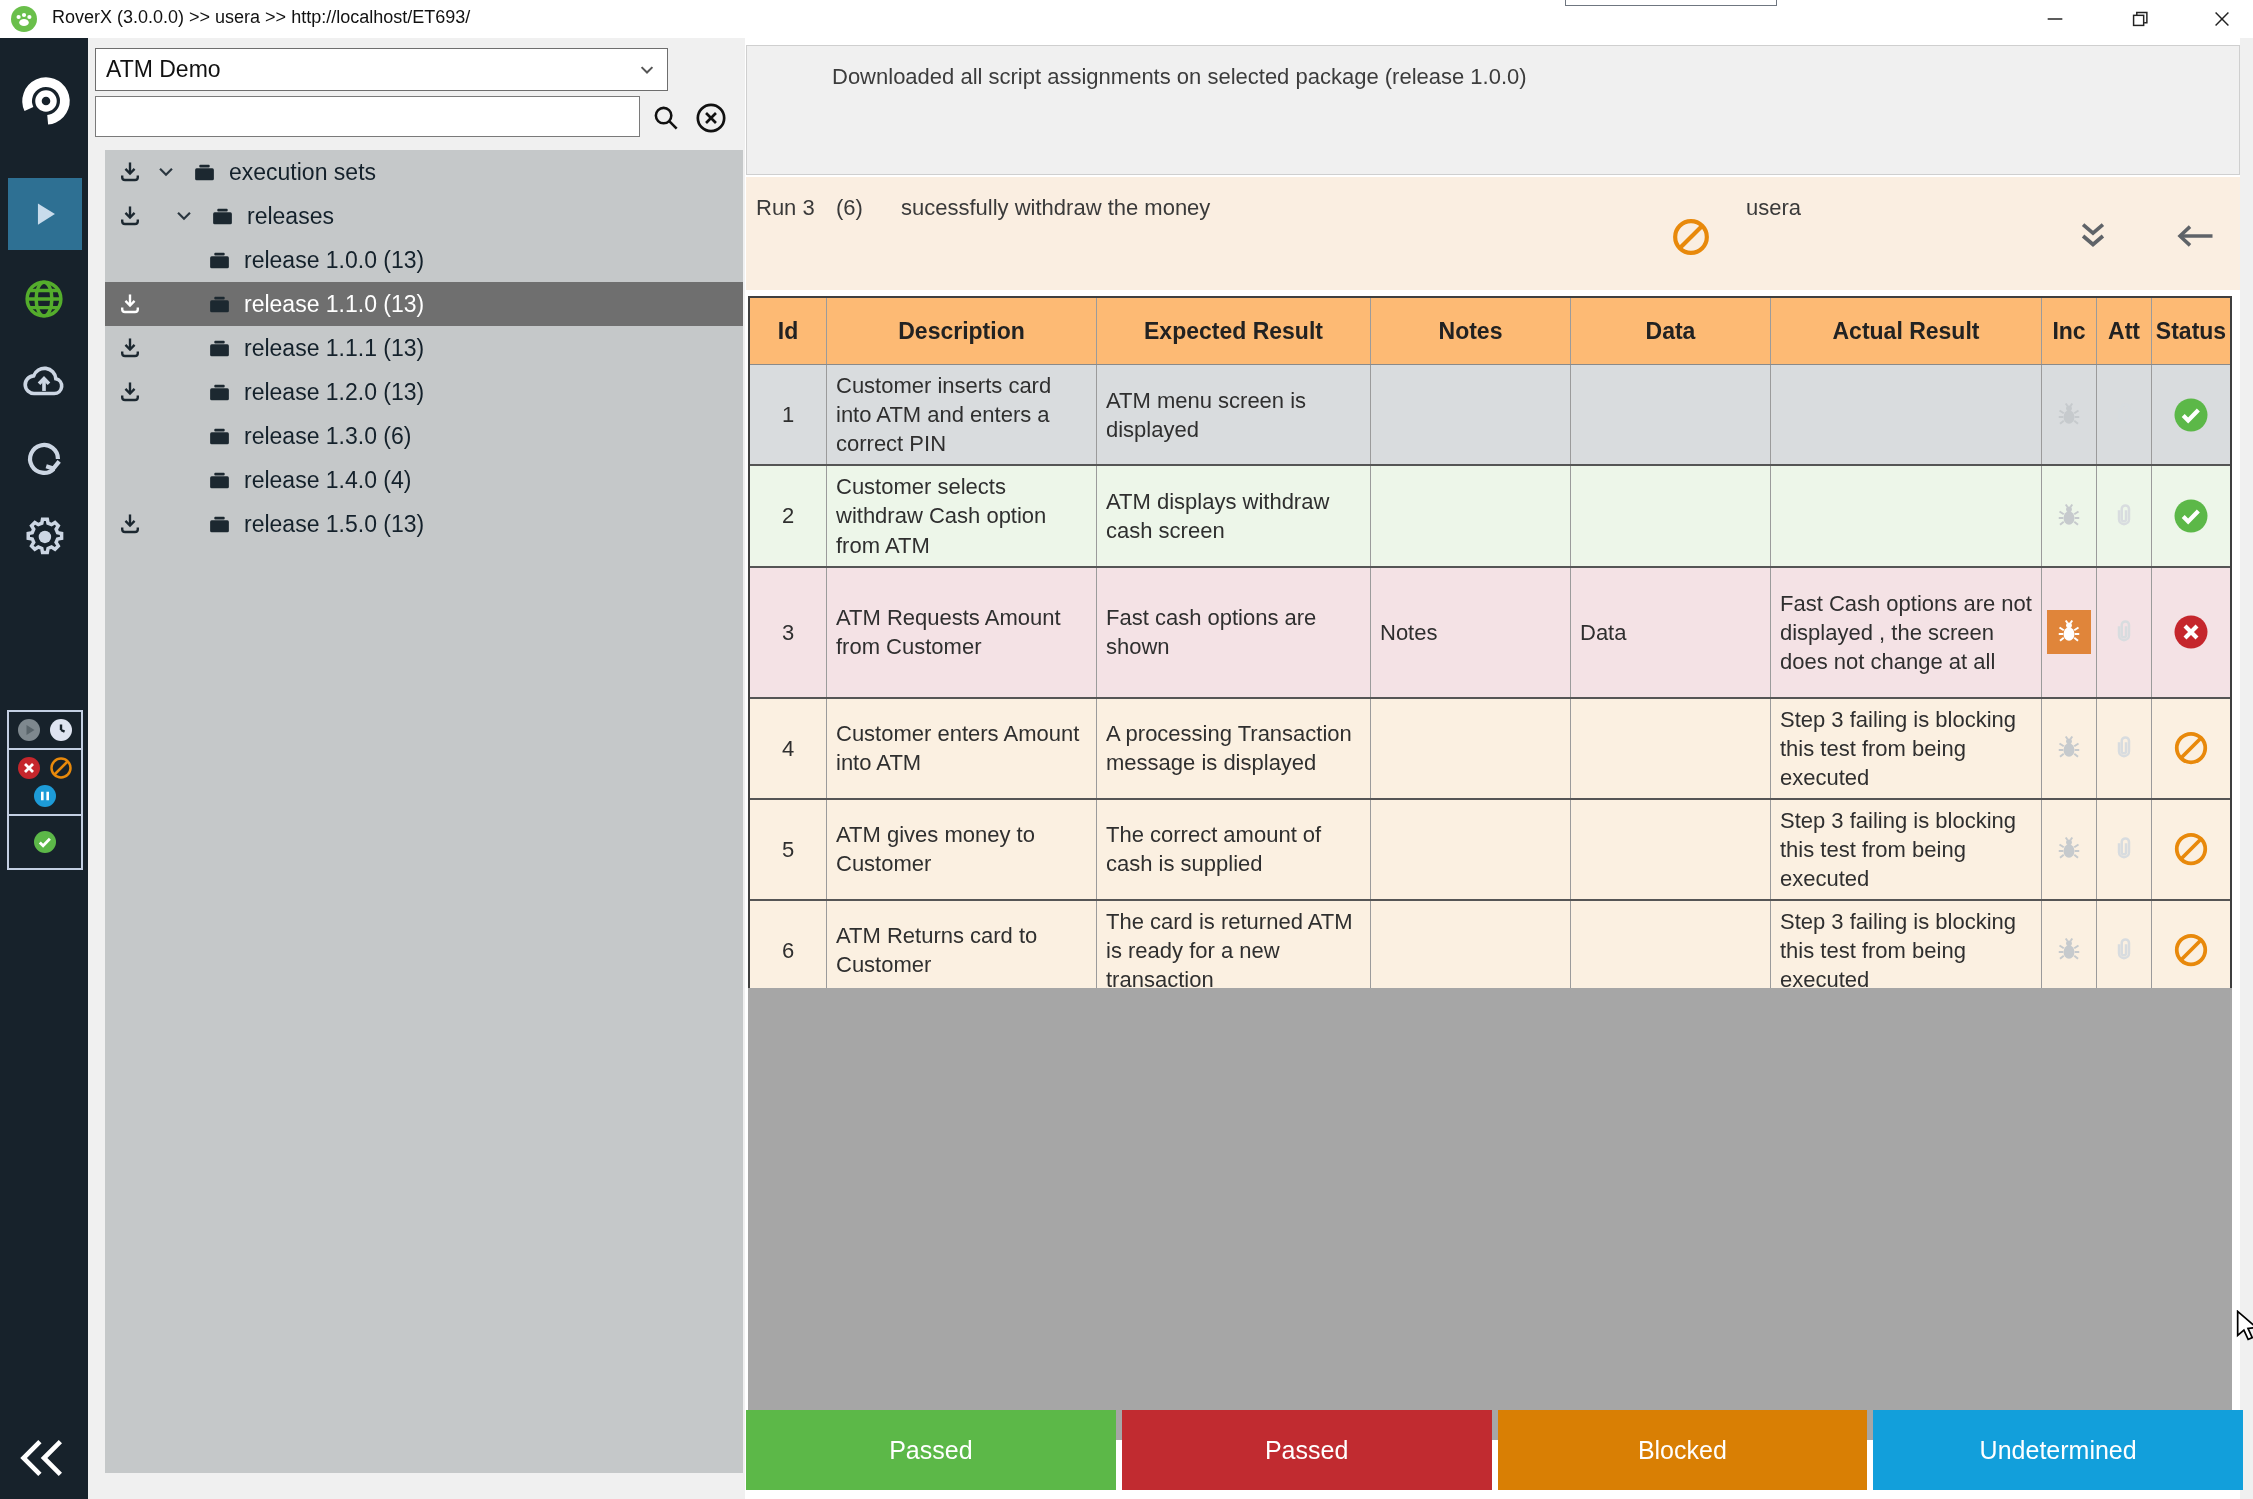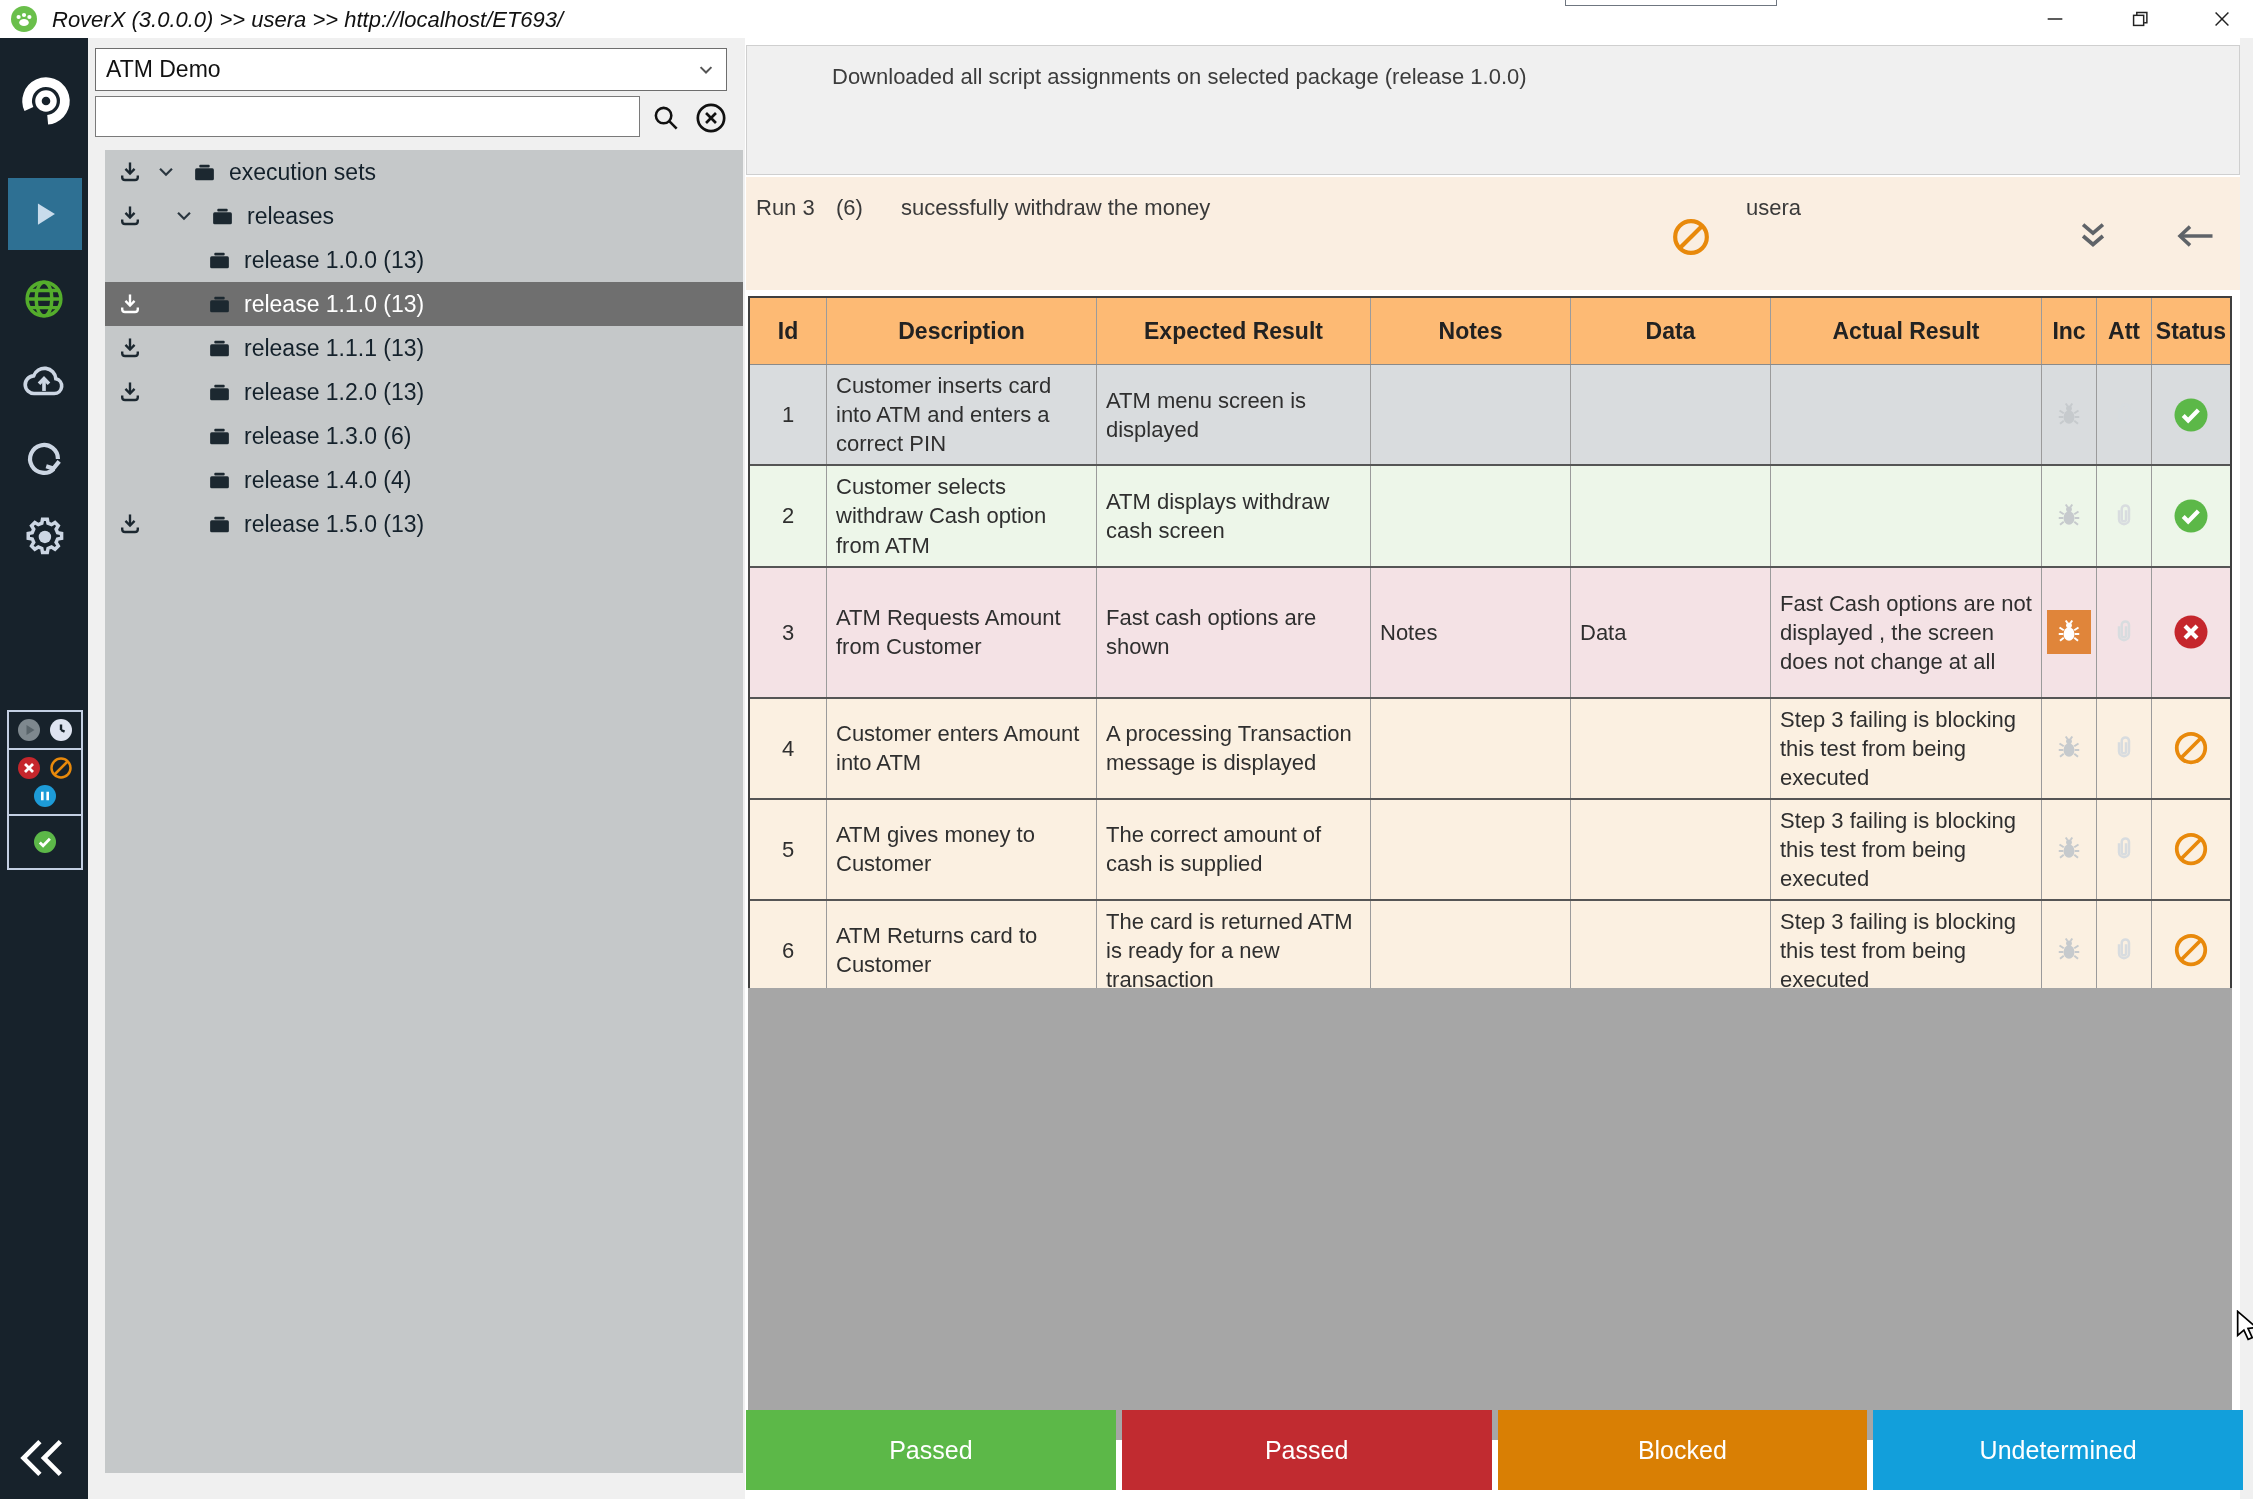--- a/index.html
+++ b/index.html
@@ -3,39 +3,39 @@
 <meta charset="utf-8">
 <style>
   * { margin:0; padding:0; box-sizing:border-box; }
   html,body { width:2253px; height:1499px; overflow:hidden; background:#fff;
     font-family:"Liberation Sans", sans-serif; }
   .app { position:relative; width:2253px; height:1499px; background:#fff; }
 
   
   .titlebar { position:absolute; left:0; top:0; width:2253px; height:38px; background:#fff; }
   .app-icon { position:absolute; left:10px; top:5px; width:28px; height:28px; }
-  .title-text { position:absolute; left:52px; top:7px; font-size:22px; color:#111; white-space:nowrap;font-style:italic; }
+  .title-text { position:absolute; left:52px; top:7px; font-size:18px; color:#111; white-space:nowrap; }
   .top-sliver { position:absolute; left:1565px; top:0; width:212px; height:6px; background:#fff; border:1px solid #6f7680; border-top:none; }
   .winbtn { position:absolute; top:4px; width:44px; height:30px; display:flex; align-items:center; justify-content:center; color:#222; }
   .winbtn.min { left:2033px; } .winbtn.res { left:2118px; } .winbtn.cls { left:2200px; }
 
   
   .sidebar { position:absolute; left:0; top:38px; width:88px; height:1461px; background:#17222b; }
   .sb-logo { position:absolute; left:18px; top:35px; width:56px; height:56px; }
   .sb-item { position:absolute; left:0; width:88px; height:72px; display:flex; align-items:center; justify-content:center; }
   .sb-item.active { left:8px; width:74px; background:#2e7093; }
   .legend { position:absolute; left:7px; top:672px; width:76px; border:2px solid #c3cfe2; }
   .legend .cell { border-bottom:2px solid #c3cfe2; padding:6px 4px; display:flex; flex-wrap:wrap; justify-content:center; align-items:center; gap:4px 8px; }
   .legend .cell:last-child { border-bottom:none; padding:14px 4px; }
   .sm-ic { width:24px; height:24px; }
   .collapse { position:absolute; left:14px; top:1395px; width:60px; height:50px; color:#fff; }
 
   
   .treepanel { position:absolute; left:88px; top:38px; width:657px; height:1461px; background:#f0f0f0; }
-  .proj-select { position:absolute; left:7px; top:10px; width:632px; height:43px; background:#fff; border:1px solid #6e6e6e; display:flex; align-items:center; padding:0 10px; font-size:23px; color:#111; }
+  .proj-select { position:absolute; left:7px; top:10px; width:573px; height:43px; background:#fff; border:1px solid #6e6e6e; display:flex; align-items:center; padding:0 10px; font-size:23px; color:#111; }
   .proj-select .chev { margin-left:auto; color:#555; }
   .search-box { position:absolute; left:7px; top:58px; width:545px; height:41px; background:#fff; border:1px solid #7a7a7a; font-size:22px; padding:0 8px; }
   .search-btn { position:absolute; top:60px; width:40px; height:40px; display:flex; align-items:center; justify-content:center; }
   .search-btn.mag { left:558px; } .search-btn.clr { left:603px; }
   .tree { position:absolute; left:17px; top:112px; width:638px; height:1323px; background:#c5c8c9; }
   .trow { position:relative; height:44px; display:flex; align-items:center; font-size:23px; color:#14212b; }
   .trow.sel { background:#6f6f6f; color:#fff; }
   .trow .dl { position:absolute; left:12px; top:9px; width:26px; height:26px; color:#1c2830; }
   .trow.sel .dl { color:#fff; }
   .trow .tchev { width:22px; height:22px; color:#2a363f; flex:none; }

